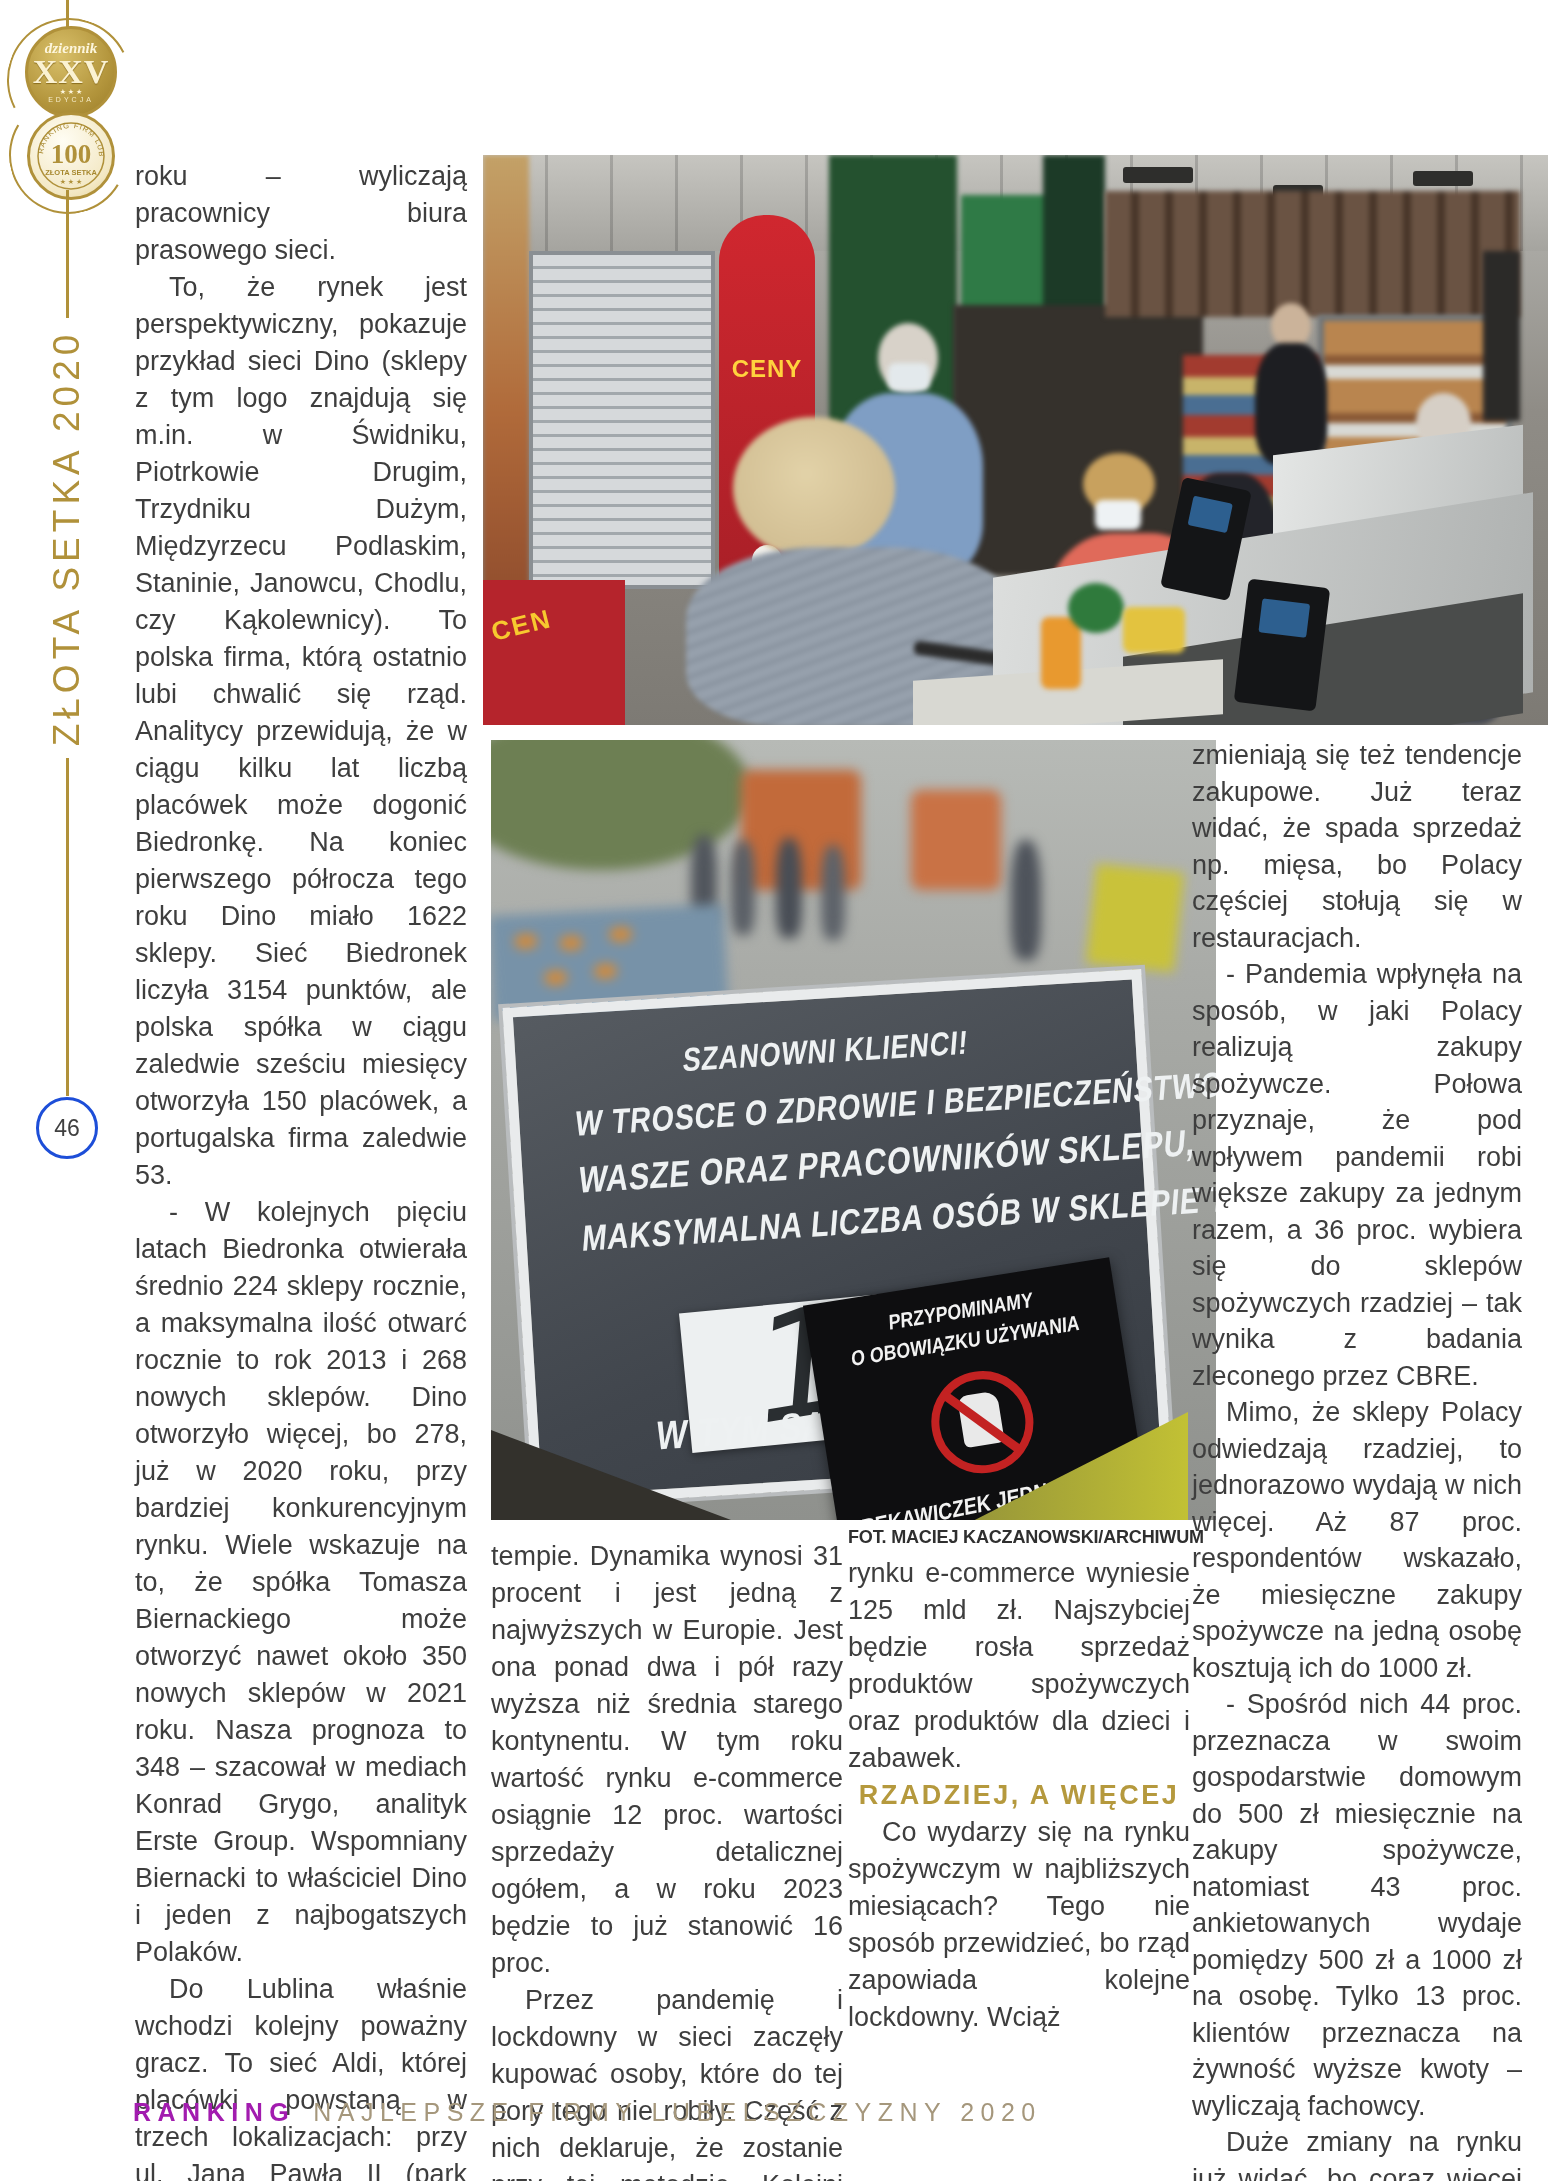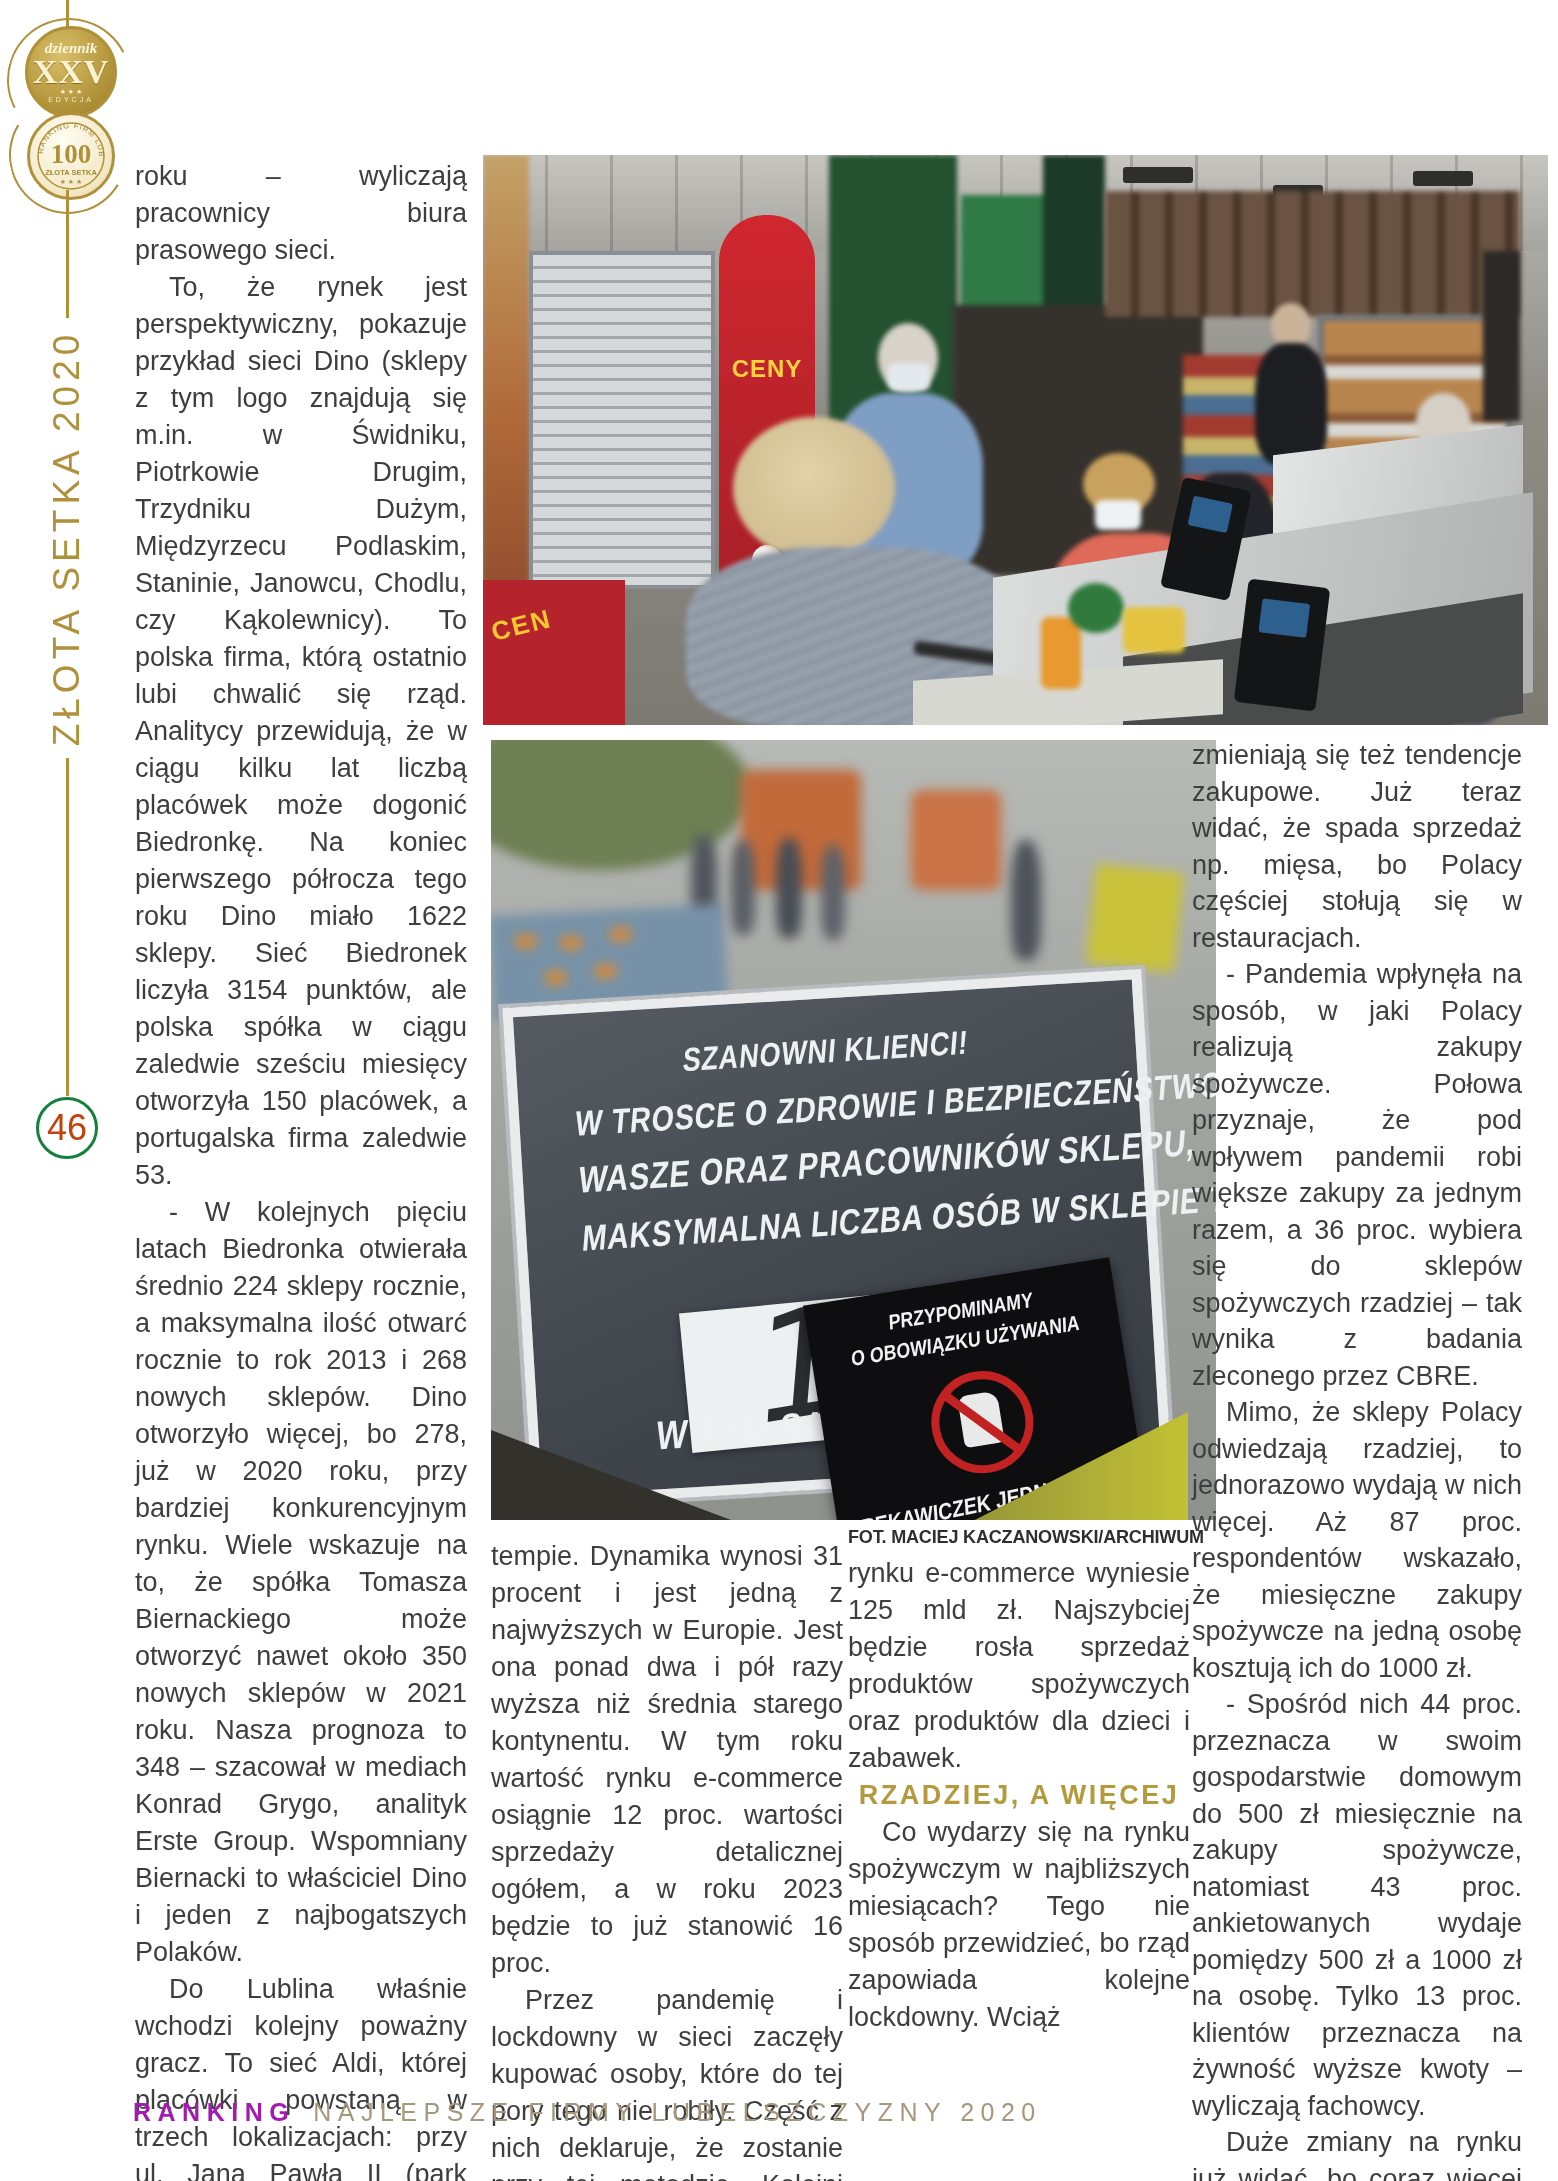--- a/index.html
+++ b/index.html
@@ -18,22 +18,22 @@
     background:radial-gradient(circle at 38% 30%,#d9c06a,#b3953c 62%,#9a7c28);color:#fdf6dd;}
   .logo1 .dz{font-family:"Liberation Serif",serif;font-style:italic;font-weight:bold;font-size:15px;line-height:15px;}
   .logo1 .xxv{font-family:"Liberation Serif",serif;font-weight:bold;font-size:34px;line-height:32px;letter-spacing:1px;color:#fbf2d2;text-shadow:0 1px 1px #8a6d1d;}
   .logo1 .ed{font-size:7px;letter-spacing:3px;line-height:9px;color:#f6ecc8;}
   .logo1 .stars{font-size:7px;line-height:7px;color:#fdf6dd;}
   .logo2{left:27px;top:112px;width:82px;height:82px;border:3px solid #b0913a;background:radial-gradient(circle at 40% 32%,#fffdf4,#f3e8c4 70%,#e3d29a);}
   .logo2 svg{display:block;}
   
   .edition{position:absolute;left:-154px;top:518px;width:440px;height:40px;transform:rotate(-90deg);
     font-size:37px;letter-spacing:5px;color:#b0913a;text-align:center;white-space:nowrap;}
-  .pagenum{position:absolute;left:36px;top:1097px;width:56px;height:56px;border:3px solid #15803d;border-radius:50%;
-    color:#c2410c;font-size:36px;display:flex;align-items:center;justify-content:center;}
+  .pagenum{position:absolute;left:36px;top:1097px;width:56px;height:56px;border:3px solid #1d4ed8;border-radius:50%;
+    color:#404040;font-size:23px;display:flex;align-items:center;justify-content:center;}
   
   .col{position:absolute;text-align:justify;font-size:27px;line-height:37px;color:#3e3e3e;hyphens:auto;}
   .col p{margin:0;}
   .col p.ind{text-indent:34px;}
   .goldhead{color:#b5993d;font-weight:bold;text-align:center;letter-spacing:2.5px;font-size:27px;
     margin:26px 0 8px 0;text-indent:0 !important;}
   #col1{left:135px;top:158px;width:332px;}
   #col2{left:491px;top:1538px;width:352px;}
   #col3{left:848px;top:1514px;width:342px;}
   #col4{left:1192px;top:737px;width:330px;font-size:27px;line-height:36.5px;}

